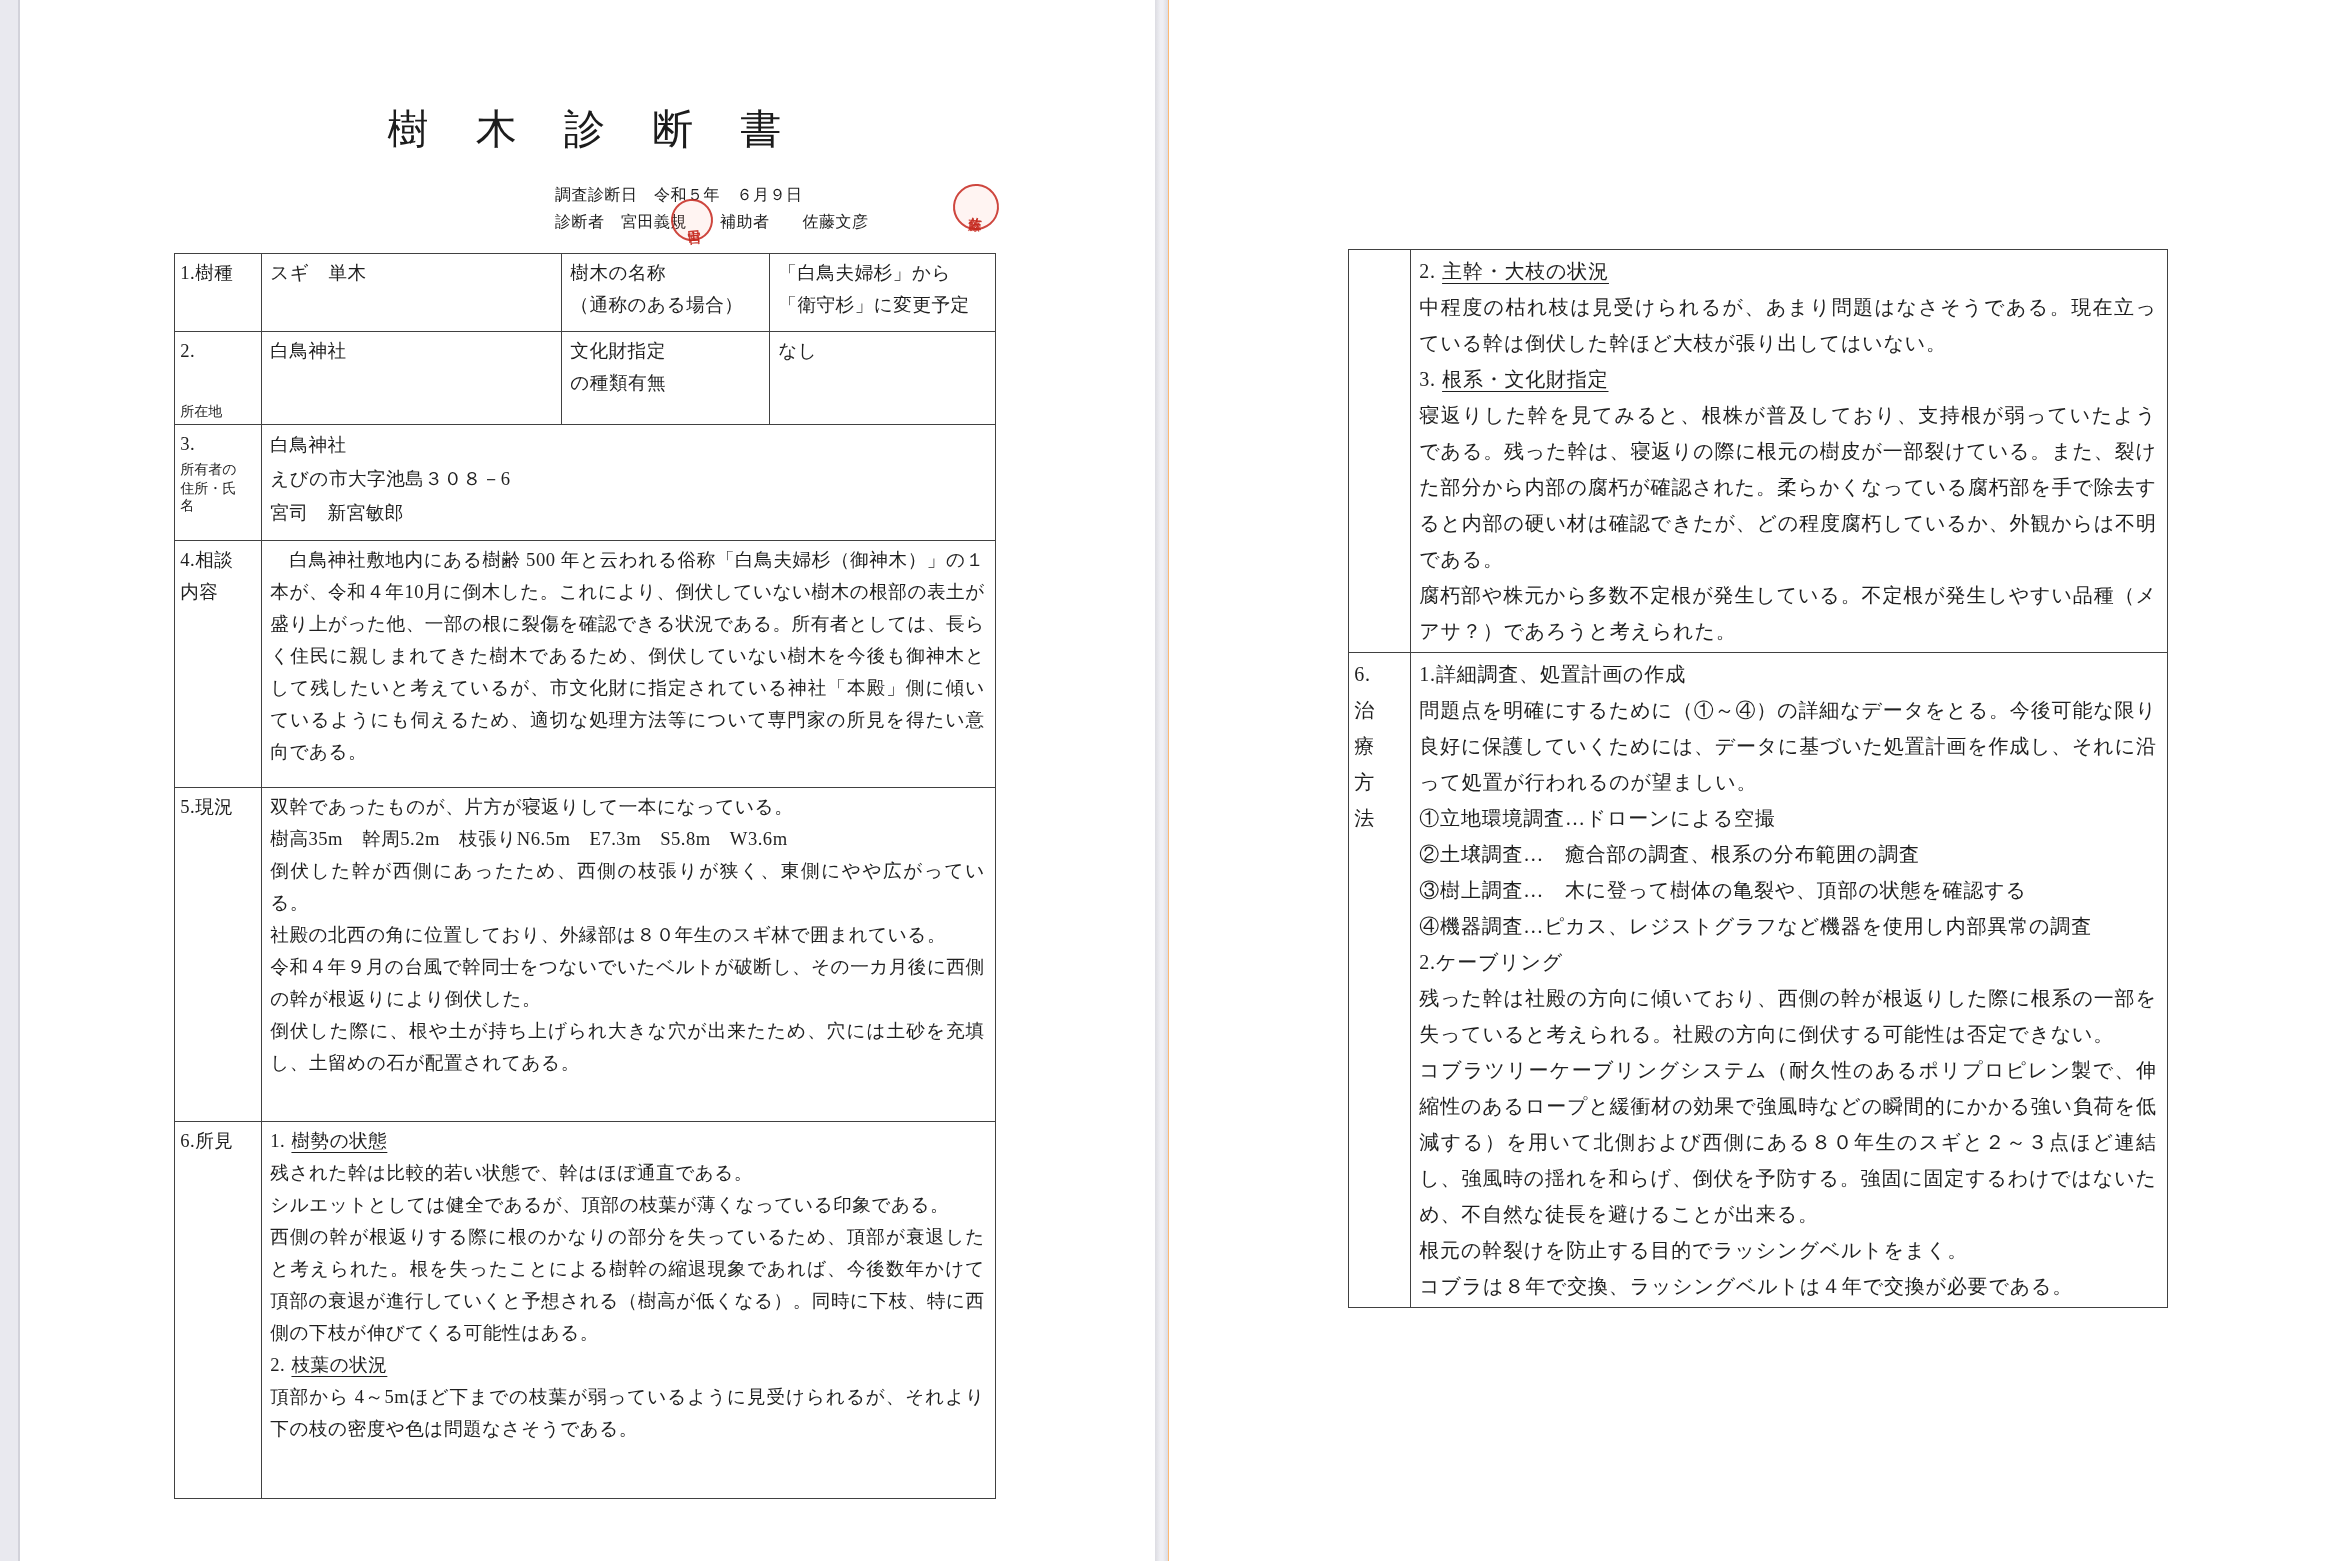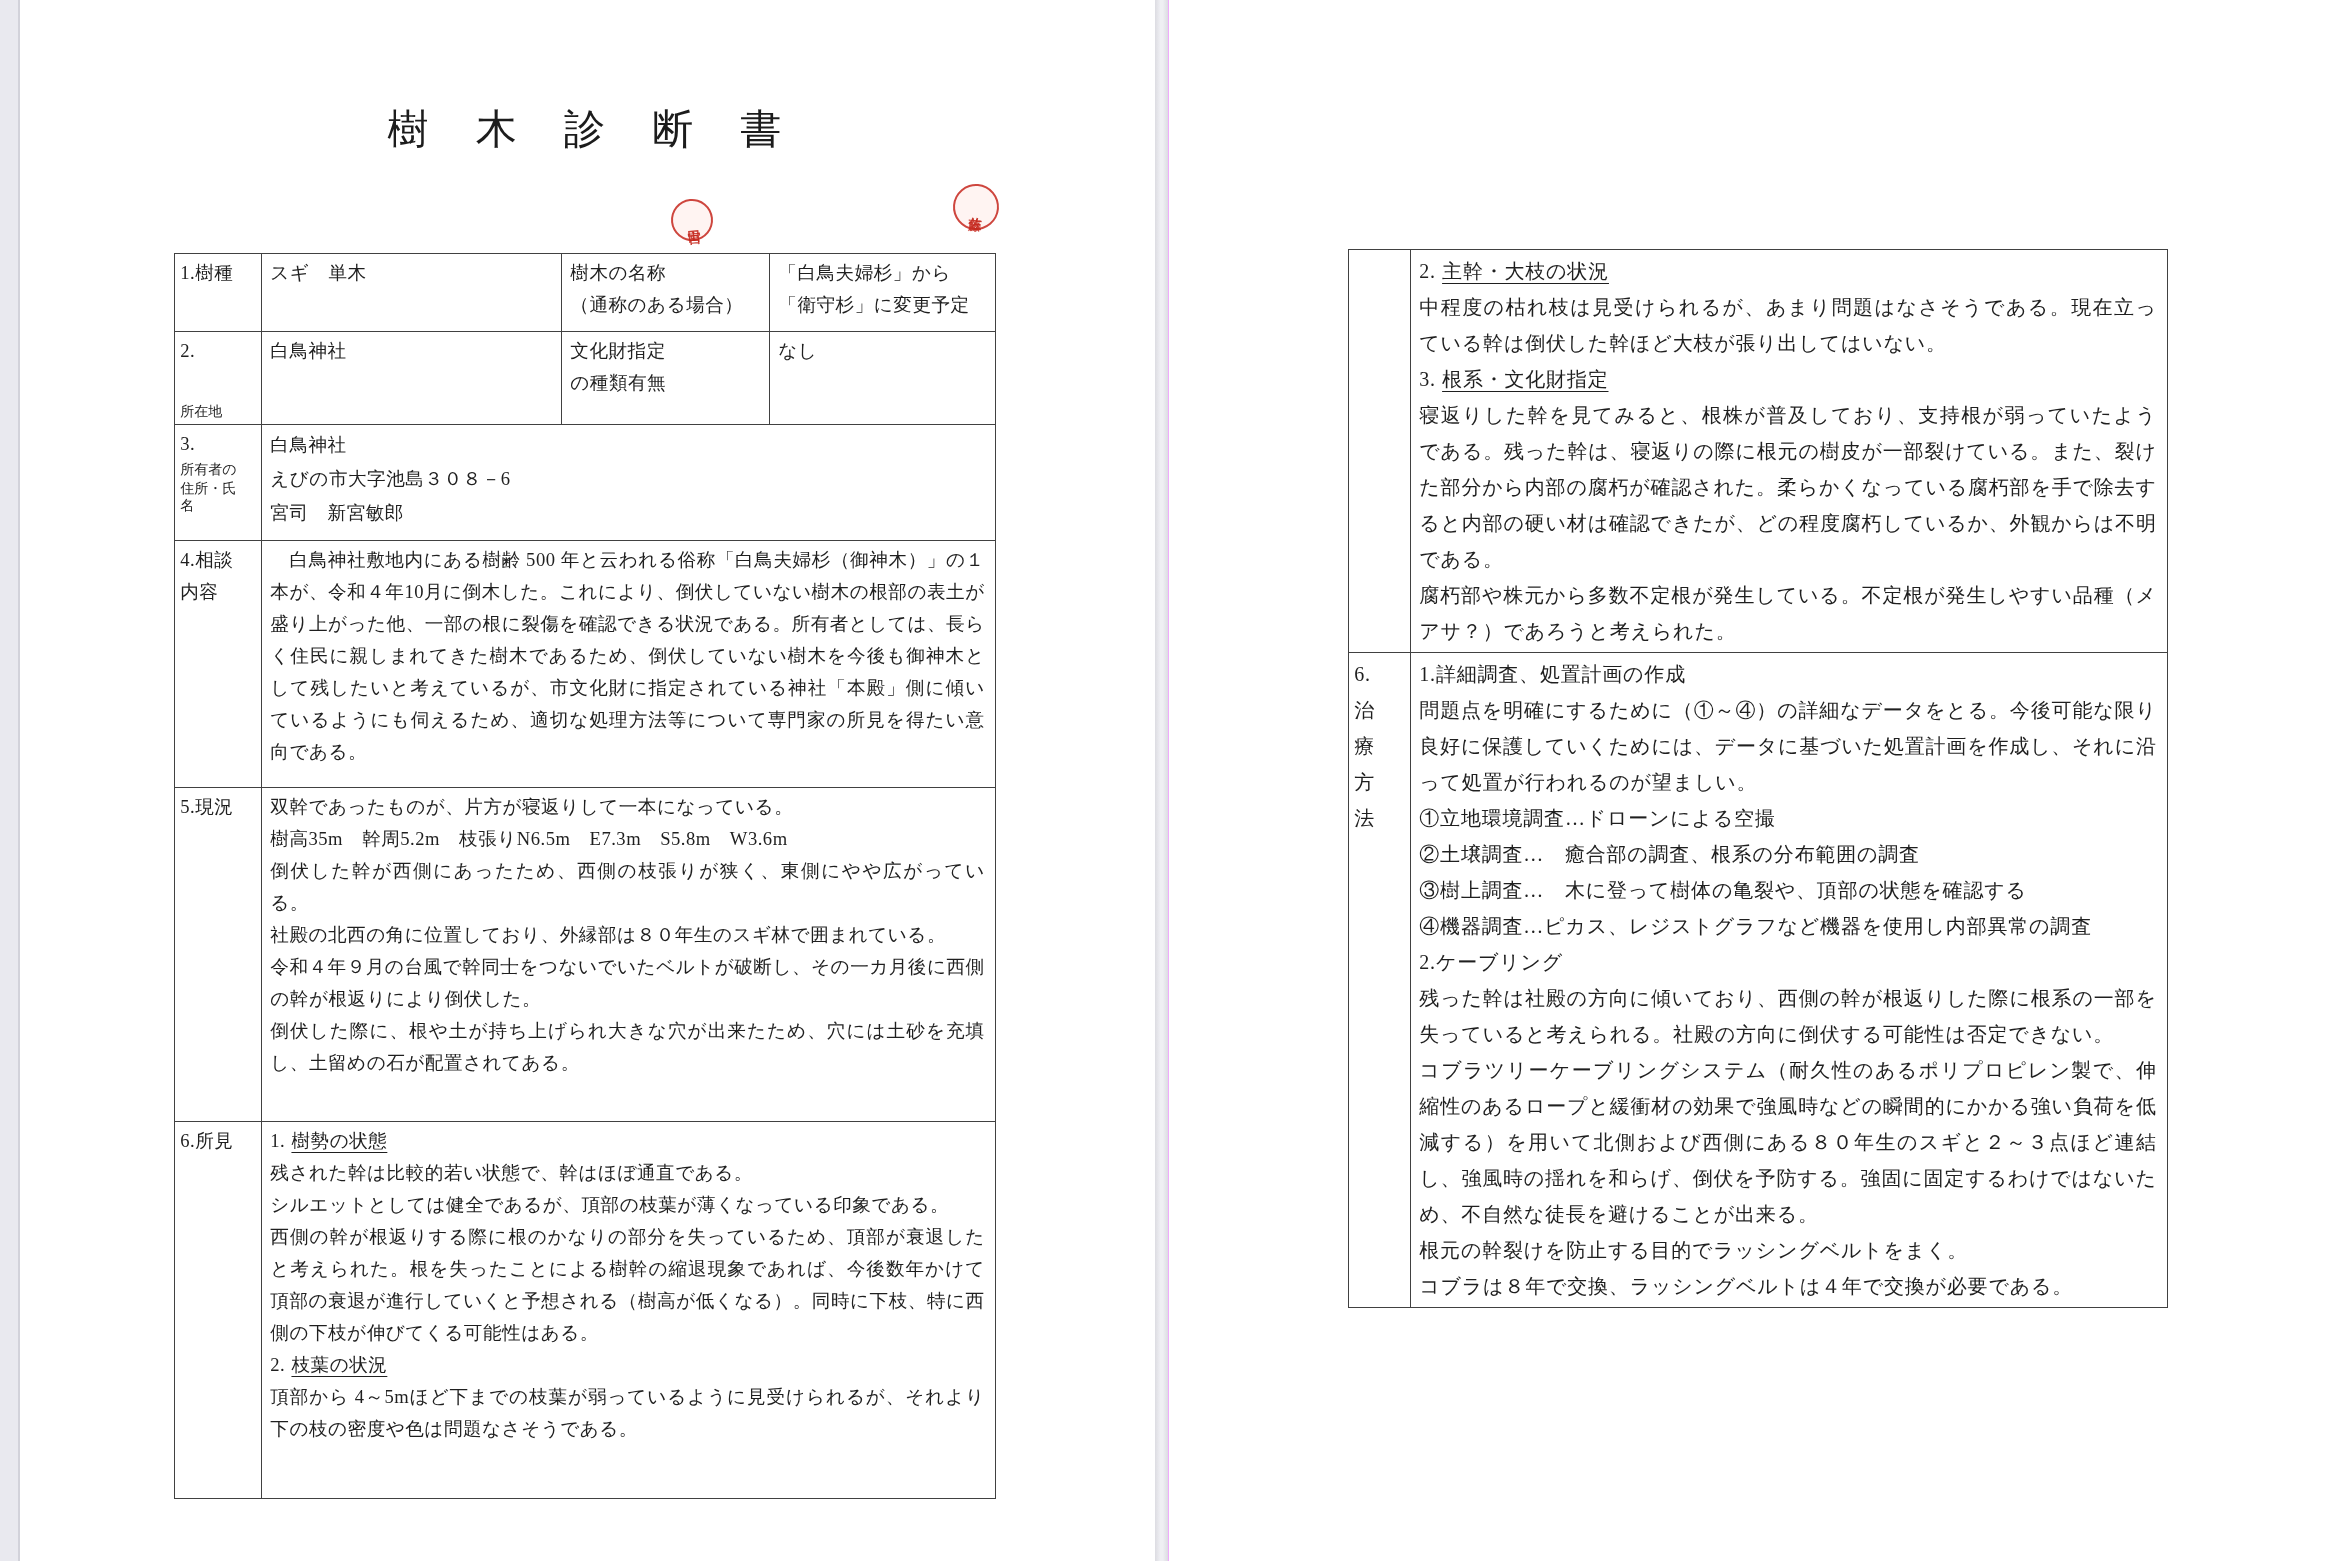--- a/index.html
+++ b/index.html
@@ -2,21 +2,21 @@
 <html style="font-size:8.3px"><head>
 <meta charset="utf-8">
 <style>
   html,body{margin:0;padding:0;background:#ffffff;}
   body{
     width:2342px;height:1562px;position:relative;overflow:hidden;
     font-family:"Liberation Serif","DejaVu Serif",serif;
     color:#222222;
     -webkit-font-smoothing:antialiased;
   }
-  .screen{position:absolute;inset:0;background:#f0abfc;}
+  .screen{position:absolute;inset:0;background:#fdba74;}
   
   .edge-strip{position:absolute;left:0;top:0;width:17.6px;height:1562px;
     background:#e9e9ef;border-right:2.1px solid #d2d2da;}
   .page-gap{position:absolute;left:1155px;top:0;width:13.4px;height:1562px;
     background:linear-gradient(to right,#dcdce2,#efeff3 40%,#efeff3 60%,#dcdce2);}
   .page{position:absolute;top:0;height:1562px;background:#ffffff;}
   .page-left{left:19.6px;width:1136px;}
   .page-right{left:1169px;width:1173px;}
 
   
@@ -53,20 +53,24 @@
 </head>
 <body>
 
 <div class="screen">
   <div class="edge-strip"></div>
   <div class="page page-left"></div>
   <div class="page-gap"></div>
   <div class="page page-right"></div>
 
   <div class="doc-title">樹　木　診　断　書</div>
+  <div class="date-block">
+    <div>調査診断日　令和５年　６月９日</div>
+    <div>診断者　宮田義規　　補助者　　佐藤文彦</div>
+  </div>
   <div class="stamp stamp-1">
     <span>宮田</span>
   </div>
   <div class="stamp stamp-2">
     <span>佐藤</span>
   </div>
 
   <table class="t1">
     <colgroup>
         <col style="width:87px">

